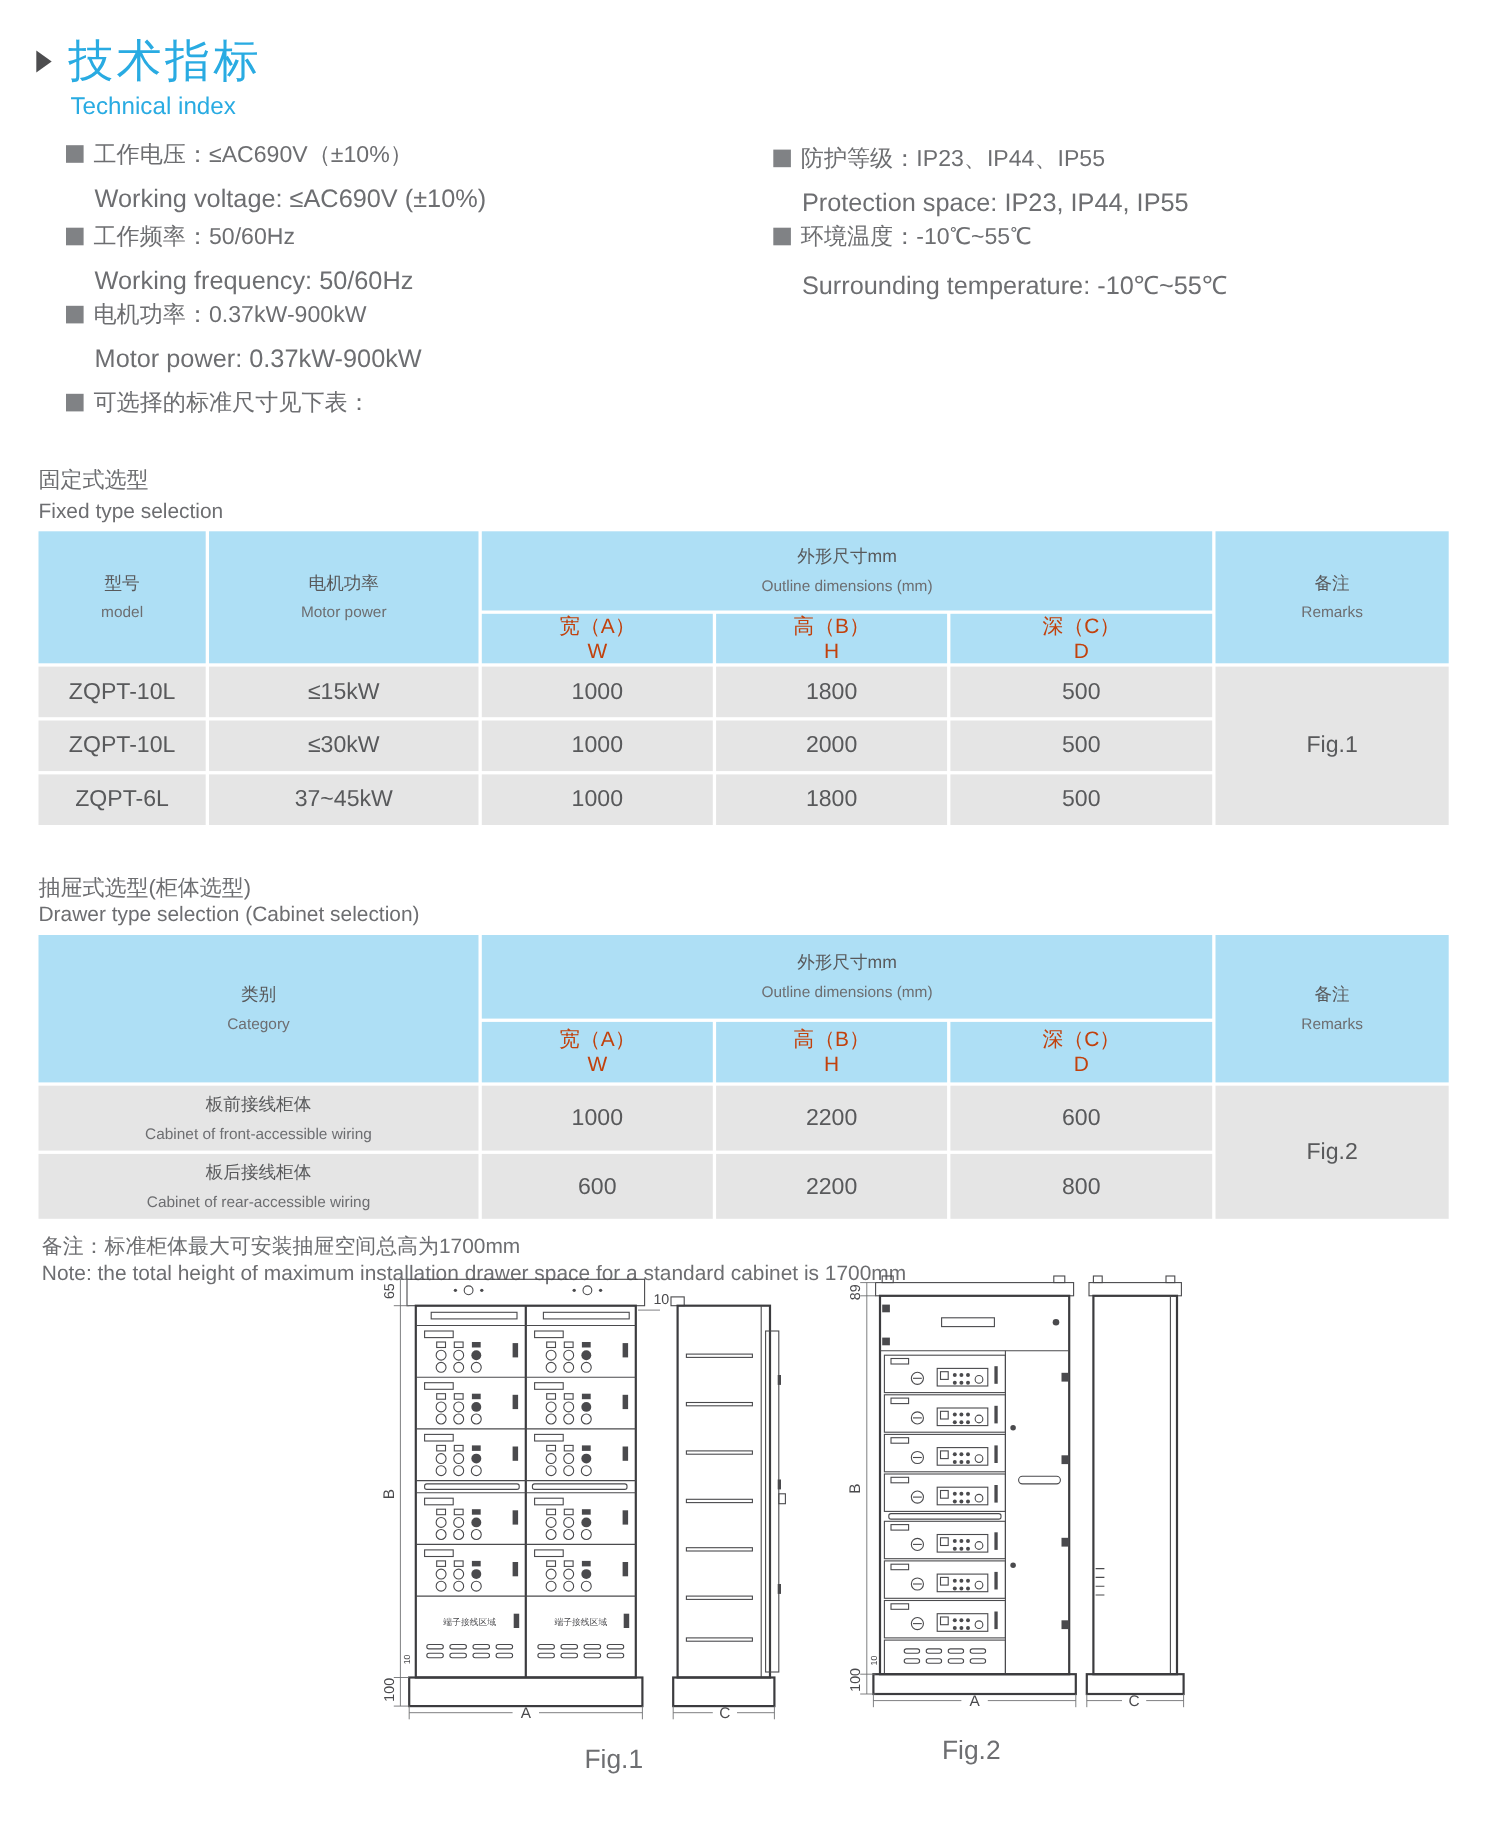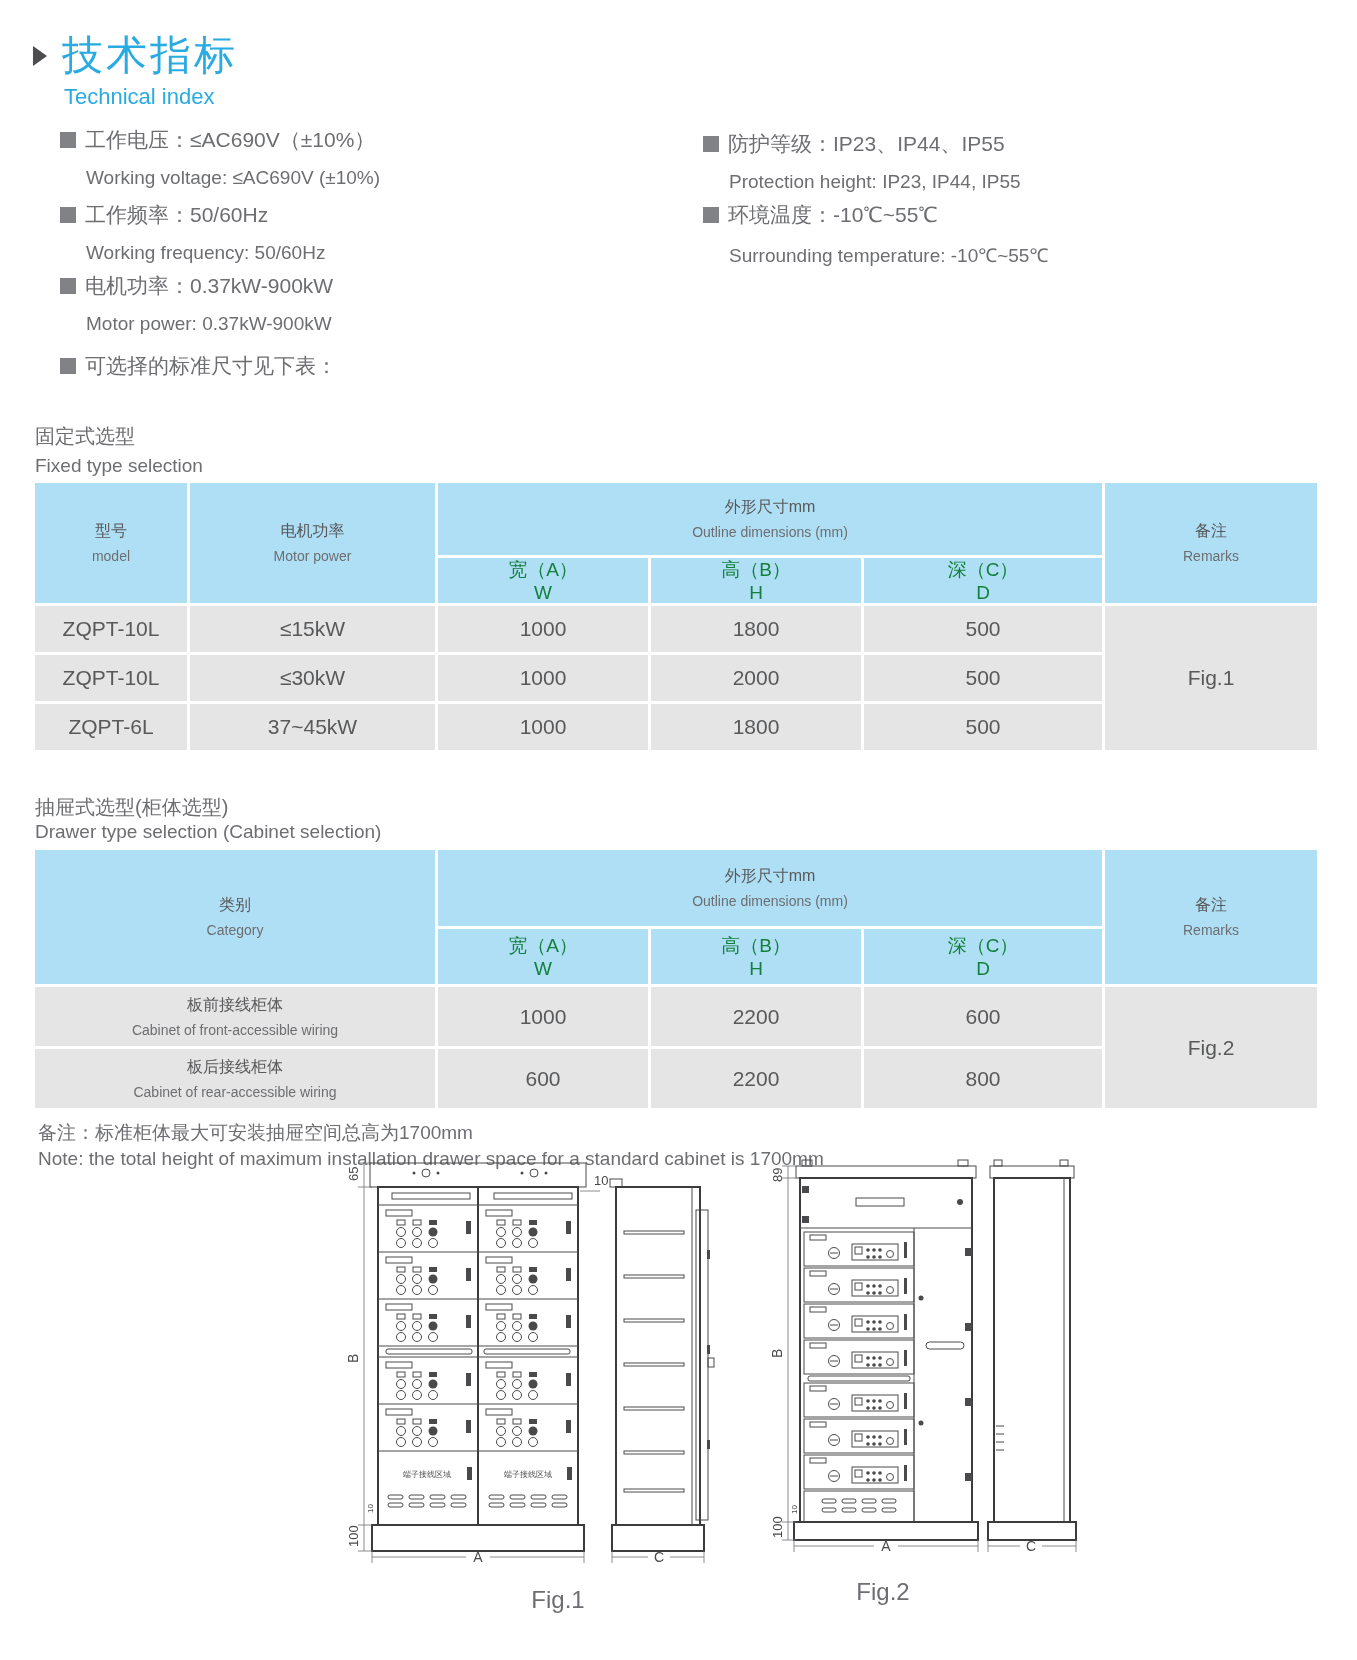--- a/index.html
+++ b/index.html
@@ -12,35 +12,35 @@
   .tri{
     position:absolute;left:33px;top:46px;width:0;height:0;
     border-left:14px solid #4d4d4f;border-top:10px solid transparent;border-bottom:10px solid transparent;
   }
   .title-cn{position:absolute;left:62px;top:28px;font-size:41px;color:#29abe2;letter-spacing:3px;font-weight:500;}
   .title-en{position:absolute;left:64px;top:84px;font-size:22px;color:#29abe2;}
   
   .spec{position:absolute;}
   .spec .cn{font-size:21px;color:#6d6e71;white-space:nowrap;display:flex;align-items:center;}
   .bullet{display:inline-block;width:16px;height:16px;background:#808285;margin-right:9px;flex:0 0 auto;}
-  .spec .en{font-size:19px;color:#6d6e71;white-space:nowrap;padding-left:26px;margin-top:13px;}
+  .spec .en{font-size:23px;color:#6d6e71;white-space:nowrap;padding-left:26px;margin-top:13px;}
   
   .sec-cn{font-size:20px;color:#6d6e71;}
   .sec-en{font-size:19px;color:#6d6e71;}
   
   .grid{position:absolute;display:grid;gap:3px;}
   .t1{left:35px;top:483px;grid-template-columns:152px 245px 210px 210px 238px 212px;grid-template-rows:72px 45px 46px 46px 46px;}
   .t2{left:35px;top:850px;grid-template-columns:400px 210px 210px 238px 212px;grid-template-rows:76px 55px 59px 59px;}
   .cell{display:flex;flex-direction:column;align-items:center;justify-content:center;text-align:center;}
   .th{background:#aedff5;}
   .td{background:#e5e5e5;}
   .cell .cn{font-size:16px;color:#58595b;line-height:26px;}
   .cell .en{font-size:14px;color:#6d6e71;line-height:24px;}
   .cell .val{font-size:21px;color:#58595b;}
-  .cell .sub{font-size:19px;color:#15803d;line-height:23px;}
+  .cell .sub{font-size:19px;color:#c2410c;line-height:23px;}
   
   .note{font-size:19px;color:#6d6e71;white-space:nowrap;}
   
   svg .ln{stroke:#4a4a4d;fill:none;stroke-width:1;}
   svg .ln2{stroke:#3c3c3f;fill:none;stroke-width:2;}
   svg .fill{fill:#4a4a4d;stroke:none;}
   svg .dim{stroke:#6d6e71;stroke-width:0.8;fill:none;}
   svg text{fill:#4a4a4d;font-family:"Liberation Sans", sans-serif;}
   .fig-caption{position:absolute;font-size:24px;color:#6d6e71;text-align:center;}
 </style>
@@ -76,21 +76,21 @@
   <div class="cn">
       <span class="bullet"></span>
       <span>可选择的标准尺寸见下表：</span>
     </div>
 </div>
 <div class="spec" style="left:703px;top:130px">
   <div class="cn">
       <span class="bullet"></span>
       <span>防护等级：IP23、IP44、IP55</span>
     </div>
-  <div class="en">Protection height: IP23, IP44, IP55</div>
+  <div class="en">Protection space: IP23, IP44, IP55</div>
 </div>
 <div class="spec" style="left:703px;top:201px">
   <div class="cn">
       <span class="bullet"></span>
       <span>环境温度：-10℃~55℃</span>
     </div>
   <div class="en">Surrounding temperature: -10℃~55℃</div>
 </div>
 
 <div class="abs sec-cn" style="left:35px;top:423px">固定式选型</div>

